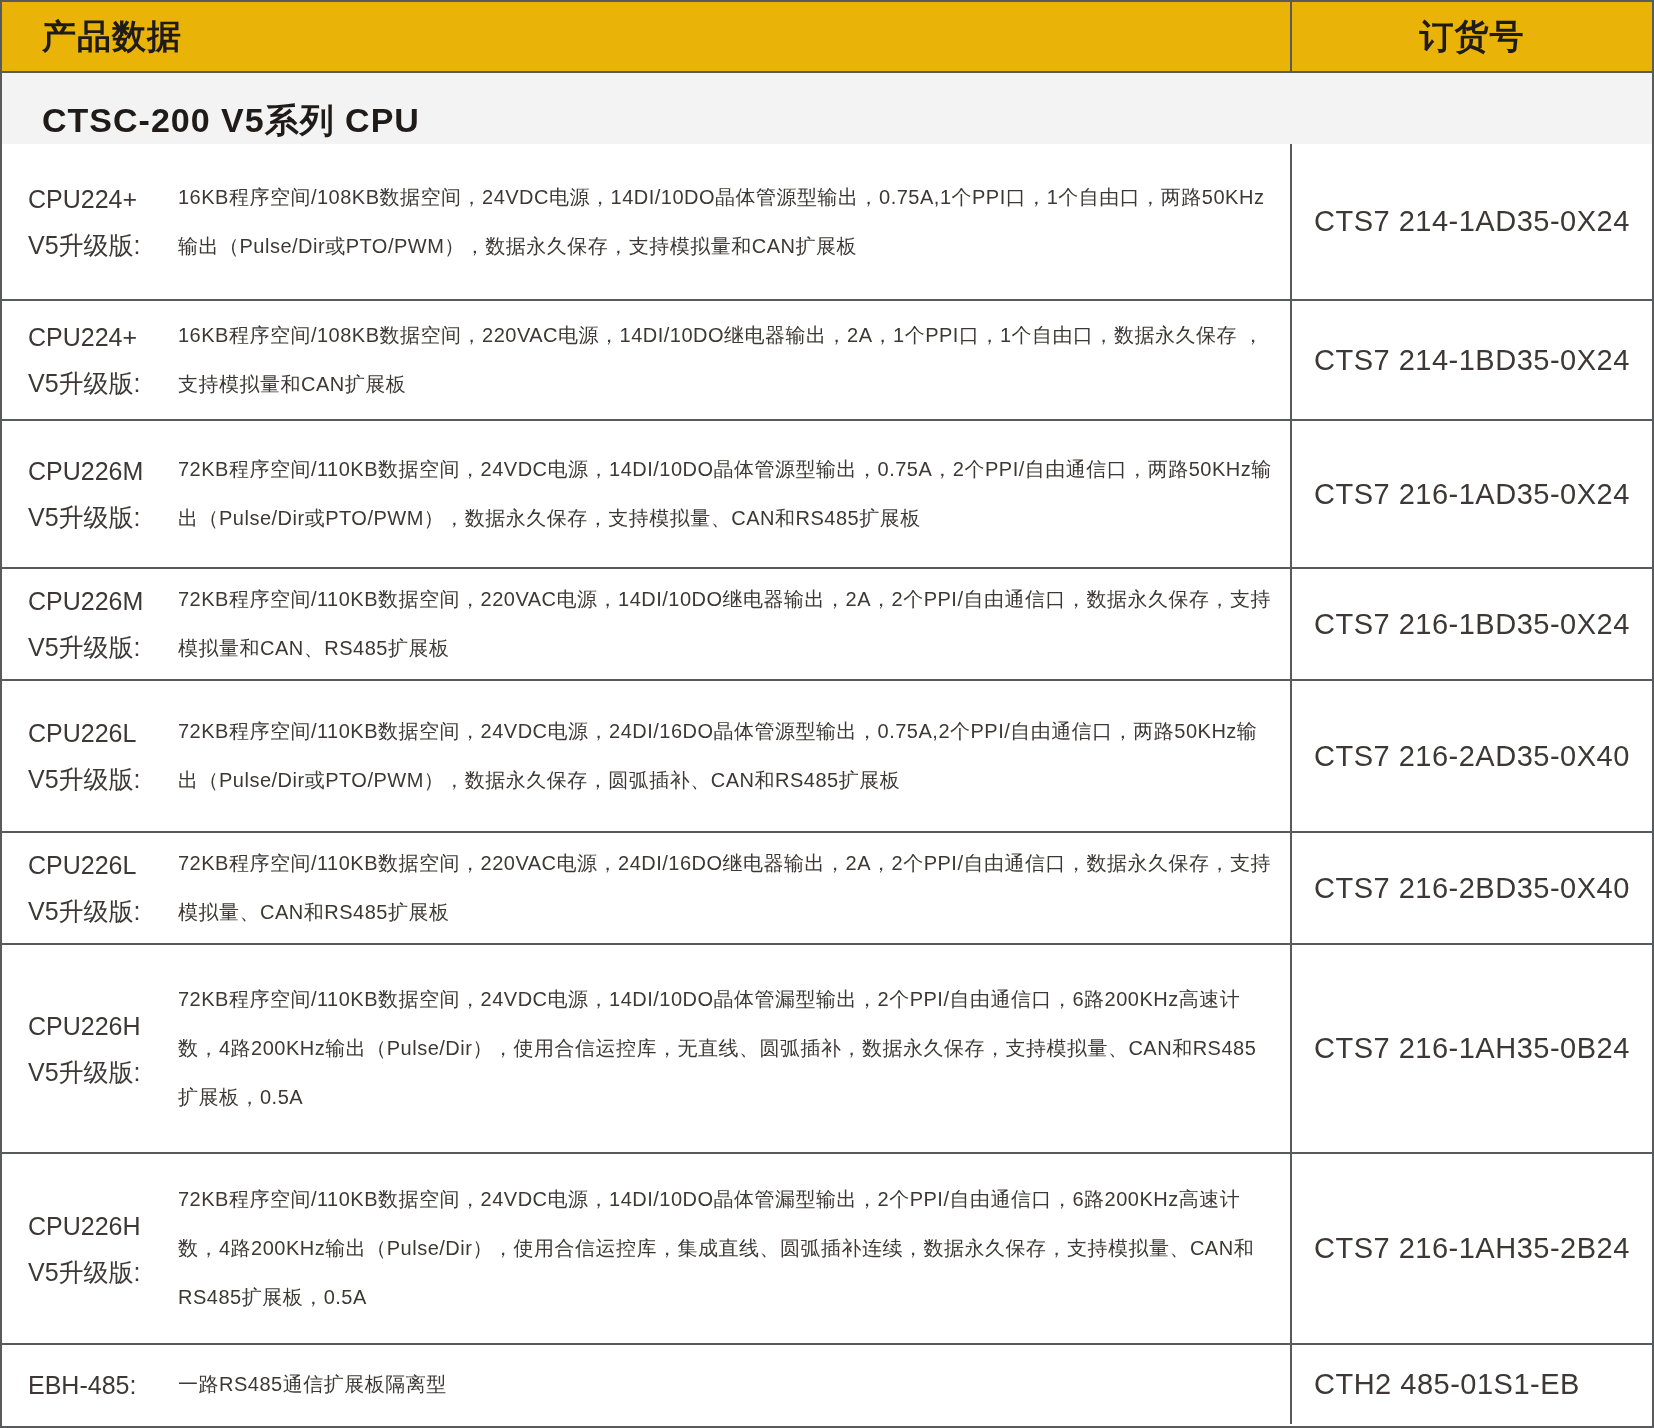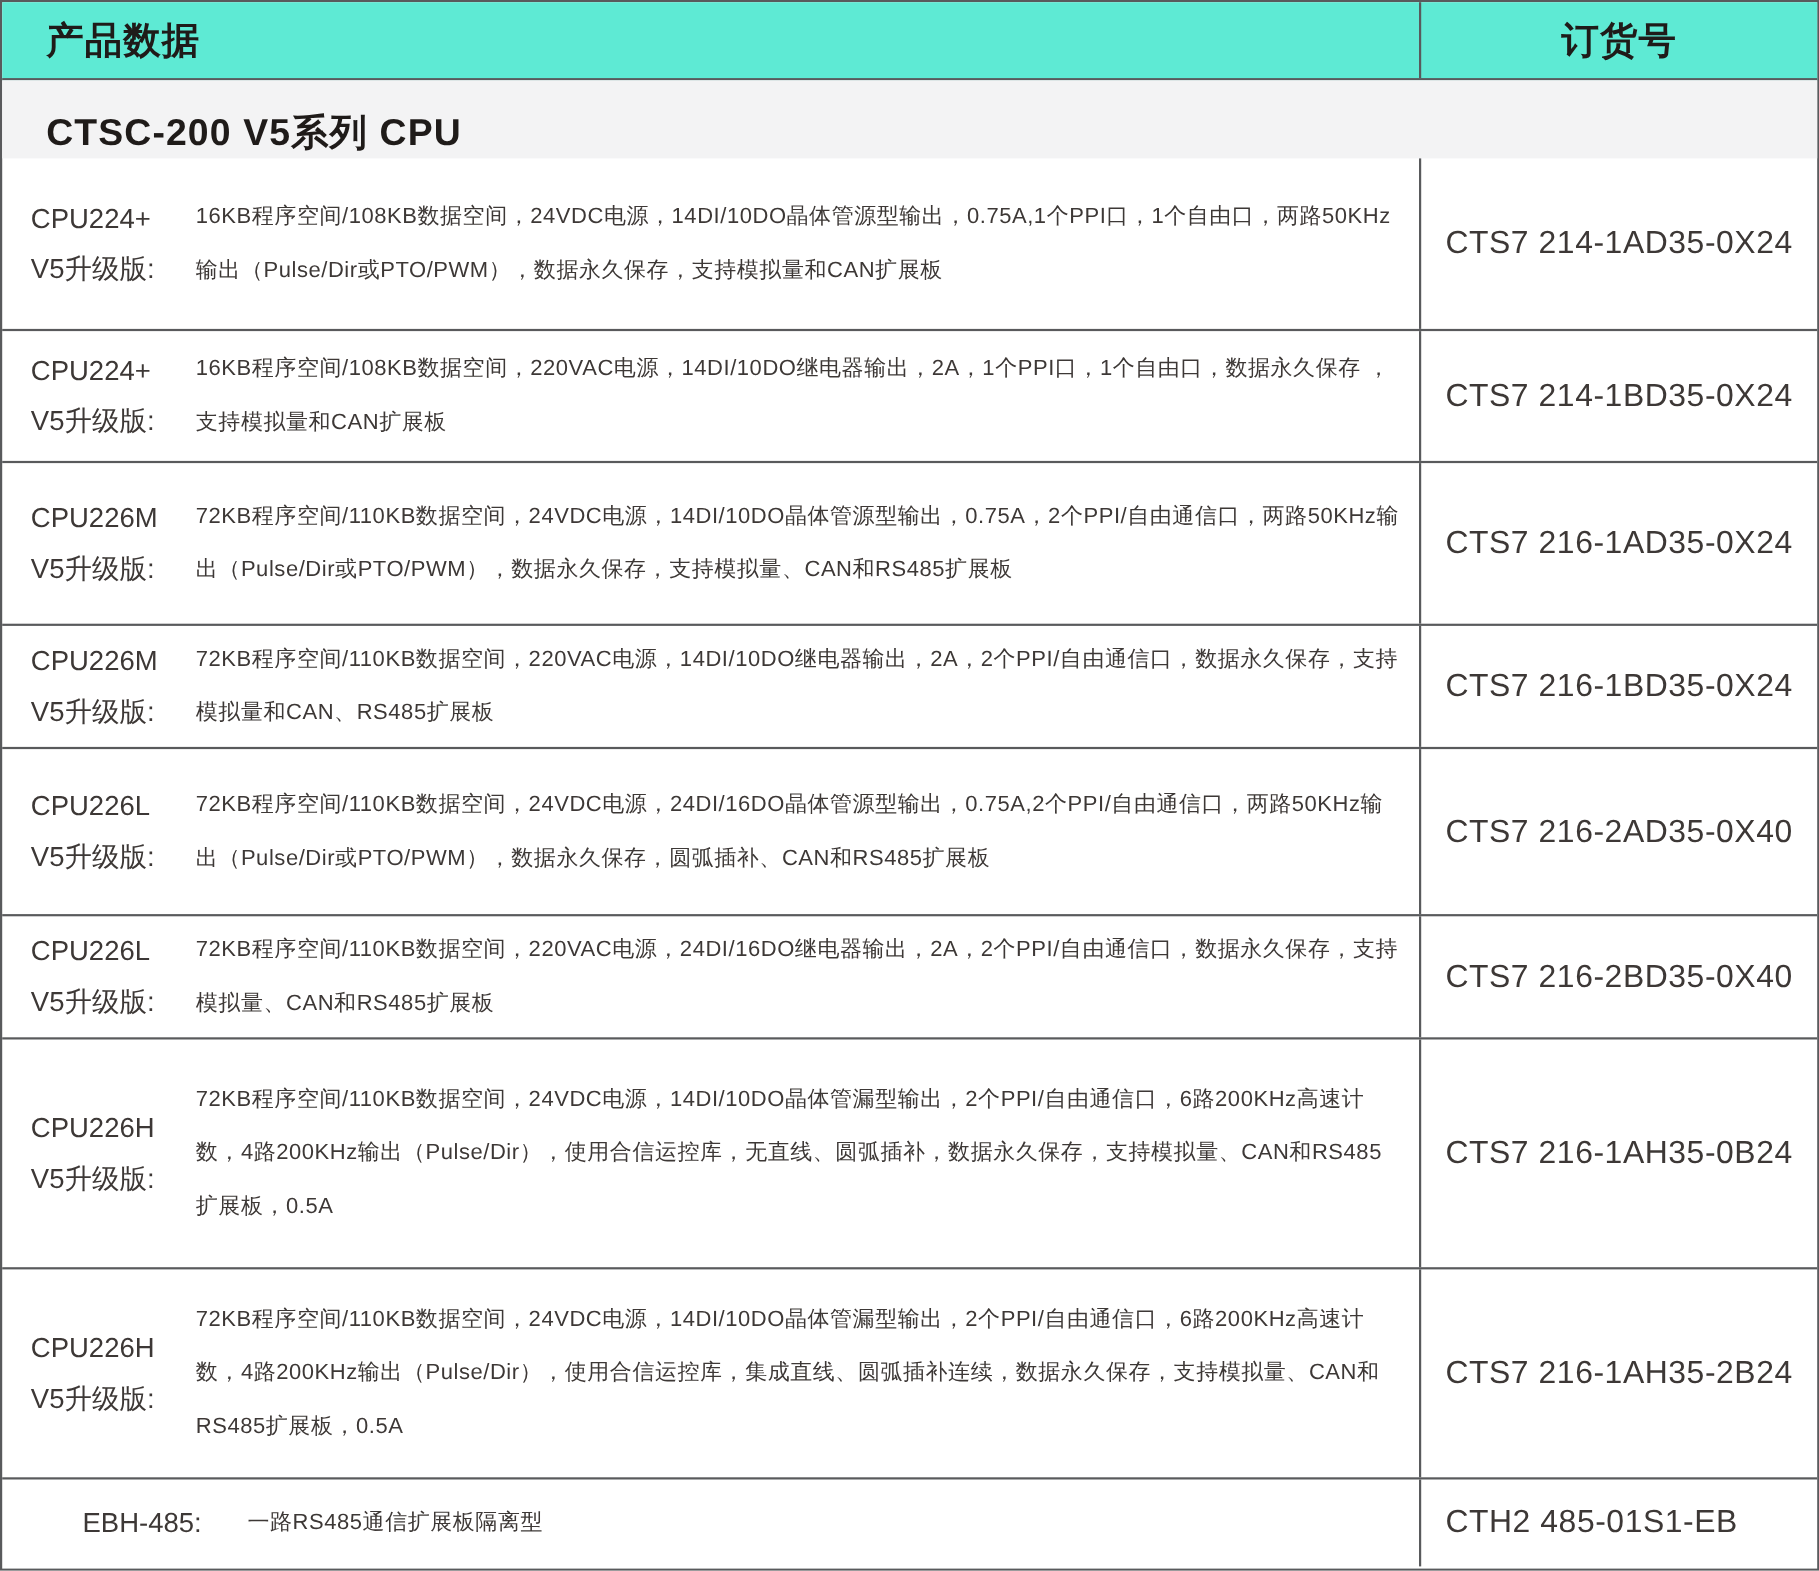--- a/index.html
+++ b/index.html
@@ -5,26 +5,26 @@
   html,body{margin:0;padding:0;background:#fff;}
   .catalog{
     width:1654px;height:1428px;box-sizing:border-box;
     border:2px solid #595a5c;
     font-family:"Liberation Sans","DejaVu Sans",sans-serif;
     color:#3d3836;
     display:flex;flex-direction:column;
     background:#fff;
   }
   .trow{display:flex;box-sizing:border-box;border-bottom:2px solid #595a5c;}
-  .trow:last-child{border-bottom:none;padding-left:47px;}
+  .trow:last-child{border-bottom:none;}
   .left-cell{flex:1 1 auto;display:flex;align-items:center;box-sizing:border-box;min-width:0;}
   .right-cell{flex:0 0 362px;display:flex;align-items:center;box-sizing:border-box;
     border-left:2px solid #595a5c;padding-left:22px;font-size:29px;letter-spacing:.5px;}
   
-  .header-row{height:71px;background:#5eead4;}
+  .header-row{height:71px;background:#eab308;}
   .header-row .left-cell{padding-left:40px;}
   .header-row .hlabel{font-size:34px;font-weight:bold;color:#1f1b19;letter-spacing:1px;}
   .header-row .right-cell{justify-content:center;padding-left:0;}
   
   .section-row{height:71px;background:#f3f3f4;display:flex;align-items:flex-end;
     padding-left:40px;box-sizing:border-box;}
   .section-title{font-size:34px;font-weight:bold;color:#1f1b19;letter-spacing:1px;}
   
   .name-col{flex:0 0 176px;padding-left:26px;box-sizing:border-box;
     font-size:25px;line-height:46px;color:#3d3836;}

